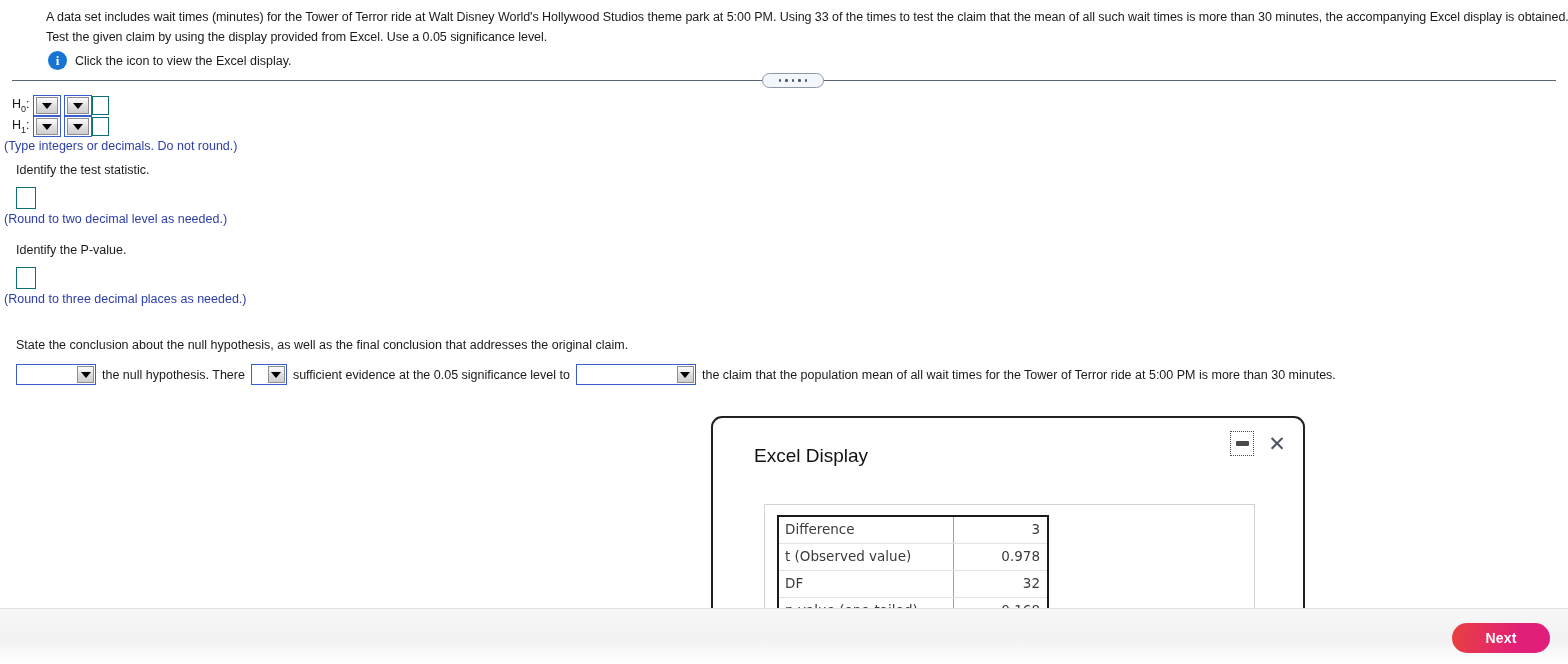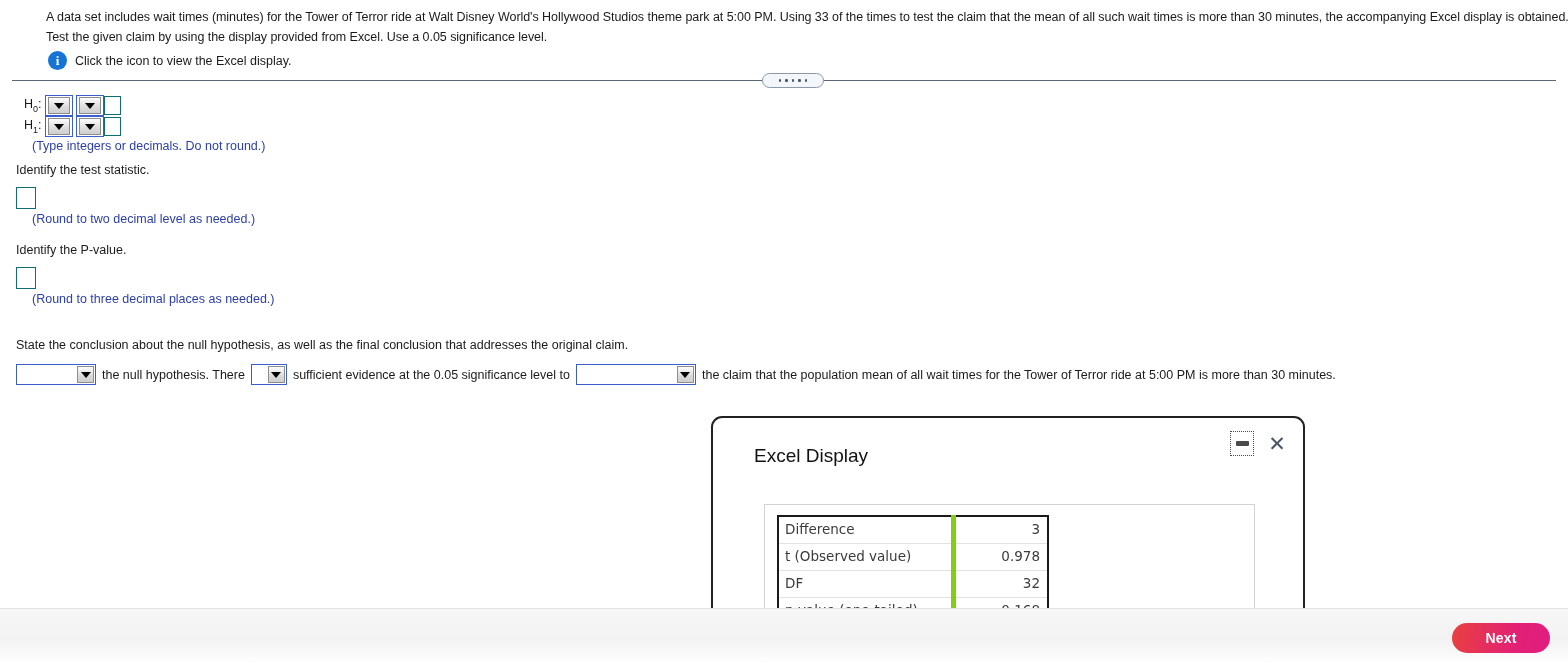--- a/index.html
+++ b/index.html
@@ -104,21 +104,21 @@
     overflow: hidden;
   }
   .q-line {
     font-size: 12.5px;
     color: #1a1a1a;
     padding-left: 16px;
   }
   .hint {
     font-size: 12.5px;
     color: #2c3ea8;
-    padding-left: 32px;
+    padding-left: 4px;
   }
 
   
   .combo {
     display: inline-block;
     border: 1px solid #3a5fcd;
     background: #ffffff;
     vertical-align: middle;
     position: relative;
     cursor: pointer;
@@ -138,21 +138,21 @@
     content: "";
     width: 0; height: 0;
     border-left: 5px solid transparent;
     border-right: 5px solid transparent;
     border-top: 6px solid #000000;
   }
 
   
   .hyp-table {
     border-collapse: collapse;
-    margin-left: 24px;
+    margin-left: 12px;
     margin-top: 6px;
   }
   .hyp-table td {
     padding: 0;
     vertical-align: middle;
   }
   .hyp-label {
     font-size: 12.5px;
     color: #1a1a1a;
     padding-right: 3px !important;
@@ -287,21 +287,21 @@
     font-family: "DejaVu Sans", sans-serif;
     font-size: 13.5px;
     color: #3b3b3b;
     padding: 2px 5px 3px 6px;
     border-bottom: 1px solid #e2e2e2;
     height: 27px;
   }
   table.xl tr:last-child td { border-bottom: none; }
   table.xl td.lbl {
     text-align: left;
-    border-right: 5px solid #84cc16;
+    border-right: 1px solid #84cc16;
     width: 175px;
   }
   table.xl td.val {
     text-align: right;
     width: 95px;
     padding-right: 7px;
   }
 
   
   .bottom-bar {

